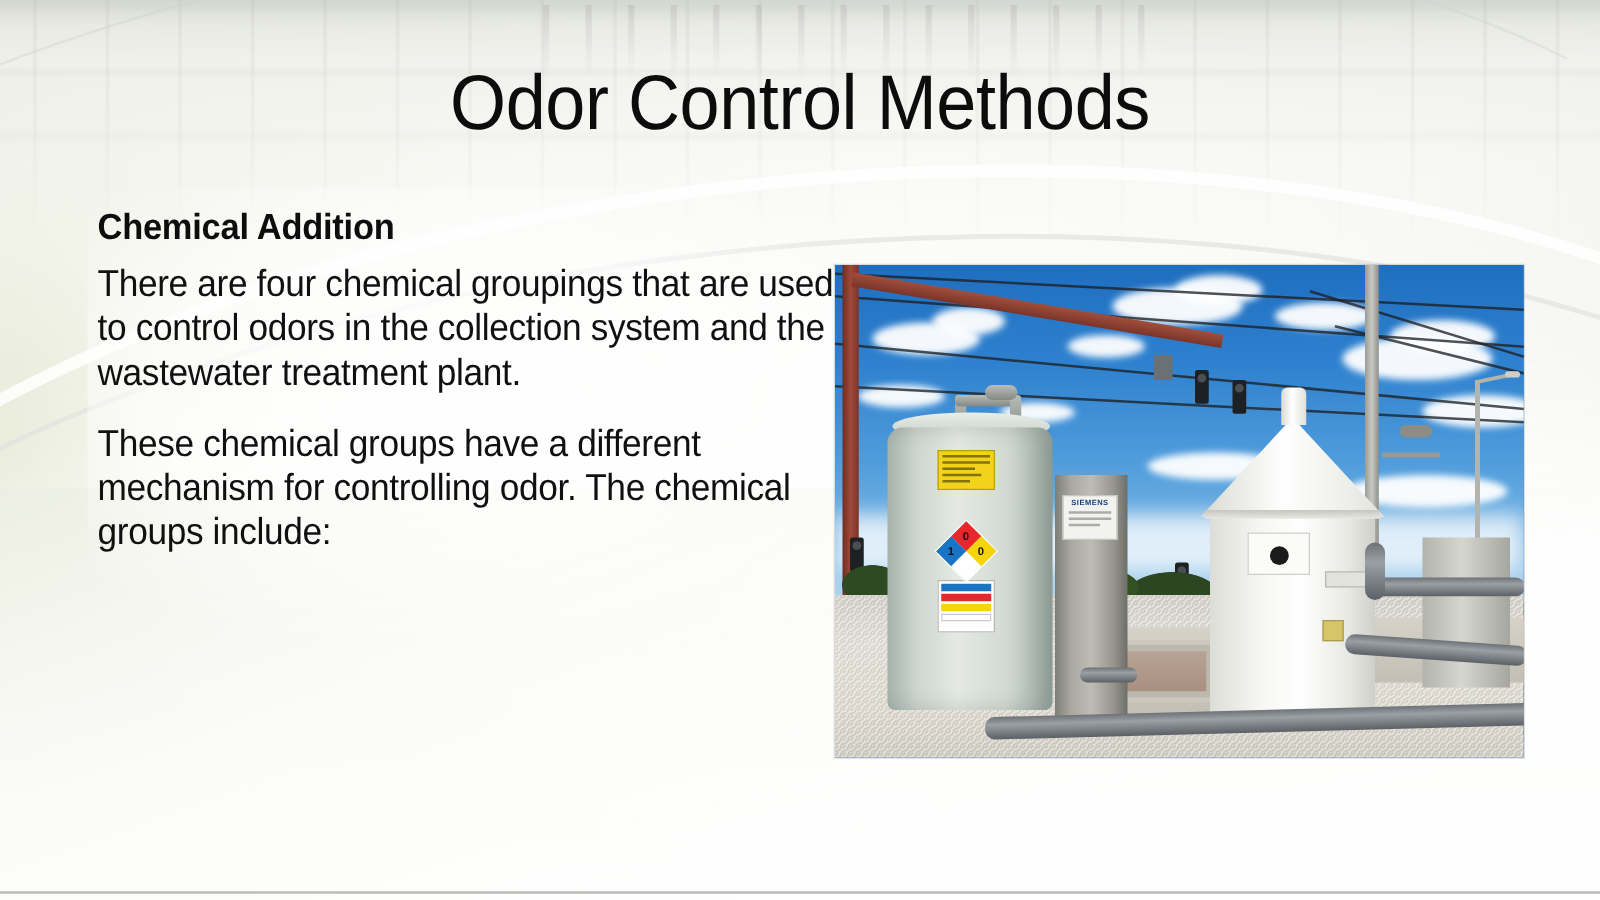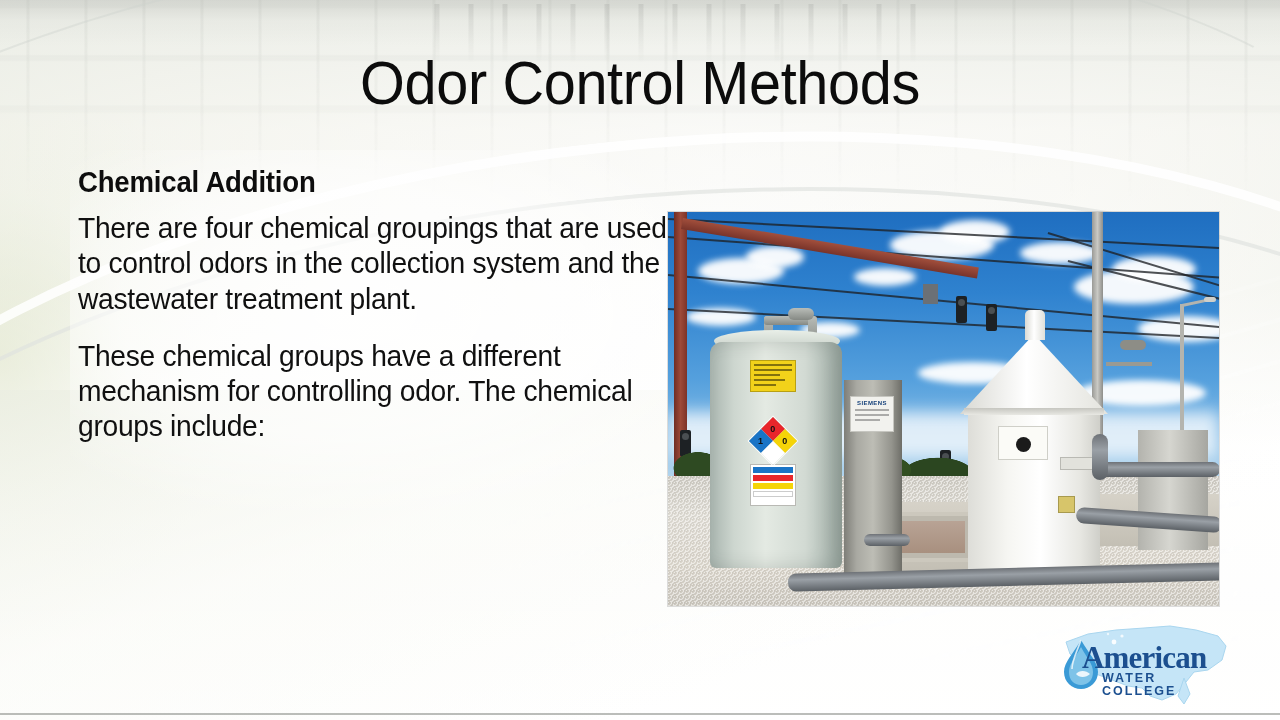--- a/index.html
+++ b/index.html
@@ -596,34 +596,15 @@
     <div class="vessel-small"></div>
 
     <div class="eqbox"></div>
     <div class="bigpipe" style="left:430px; top:250px; width:122px; height:15px;"></div>
     <div class="bigpipe" style="left:424px; top:222px; width:16px;  height:46px;"></div>
     <div class="bigpipe" style="left:408px; top:300px; width:146px; height:16px; transform:rotate(4deg);"></div>
     <div class="bigpipe" style="left:120px; top:356px; width:440px; height:18px; transform:rotate(-1.5deg);"></div>
     <div class="bigpipe" style="left:196px; top:322px; width:46px;  height:12px;"></div>
   </div>
 
-  <div id="logo">
-    <svg class="usmap" width="176" height="96" viewBox="0 0 176 96">
-      <path d="M8 26 L30 18 L58 14 L86 12 L112 10 L138 14 L160 20 L168 30
-               L164 44 L150 54 L136 56 L128 66 L118 78 L104 84 L92 80
-               L84 72 L70 70 L54 64 L38 58 L24 48 L12 38 Z" fill="#c5e5f7" stroke="#a9d6ef" stroke-width="1"></path>
-      <path d="M126 62 L132 78 L126 88 L120 80 Z" fill="#c5e5f7" stroke="#a9d6ef" stroke-width="1"></path>
-      <circle cx="56" cy="26" r="2.4" fill="#ffffff" opacity="0.9"></circle>
-      <circle cx="64" cy="20" r="1.6" fill="#ffffff" opacity="0.8"></circle>
-      <circle cx="50" cy="18" r="1.2" fill="#ffffff" opacity="0.7"></circle>
-    </svg>
-    <svg style="position:absolute;left:2px;top:22px;" width="42" height="54" viewBox="0 0 42 54">
-      <path d="M21 2 C13 16 4 24 4 34 C4 44 12 51 21 51 C30 51 38 44 38 34 C38 24 29 16 21 2 Z" fill="#3a9ad6"></path>
-      <path d="M21 9 C15 20 9 26 9 34 C9 42 14 47 21 47 C28 47 33 42 33 34 C33 26 27 20 21 9 Z" fill="#7ec3e8"></path>
-      <path d="M16 36 C19 32 26 32 30 36 C26 40 19 40 16 36 Z" fill="#ffffff" opacity="0.85"></path>
-      <path d="M21 2 C17 14 12 22 12 31" stroke="#ffffff" stroke-width="1.6" fill="none" opacity="0.75"></path>
-    </svg>
-    <div class="wordmark">American</div>
-    <div class="subword">WATER COLLEGE</div>
-  </div>
 
   <div class="bottomline"></div>
 </div>
 
 </body></html>

